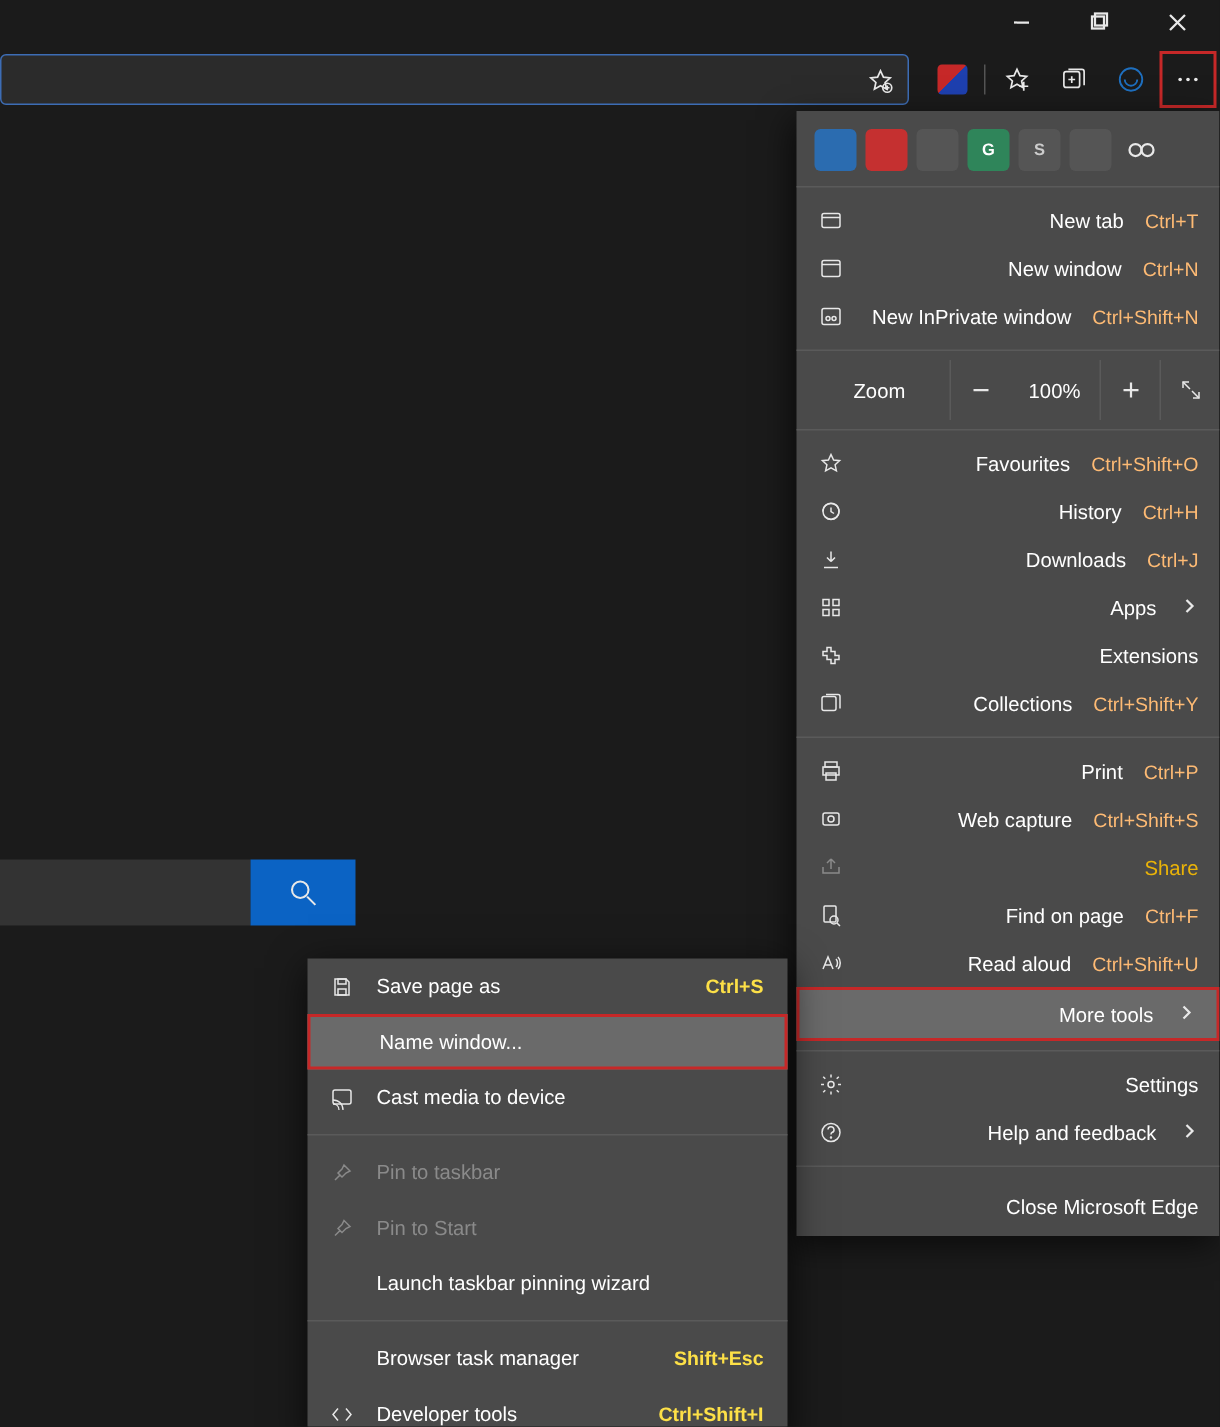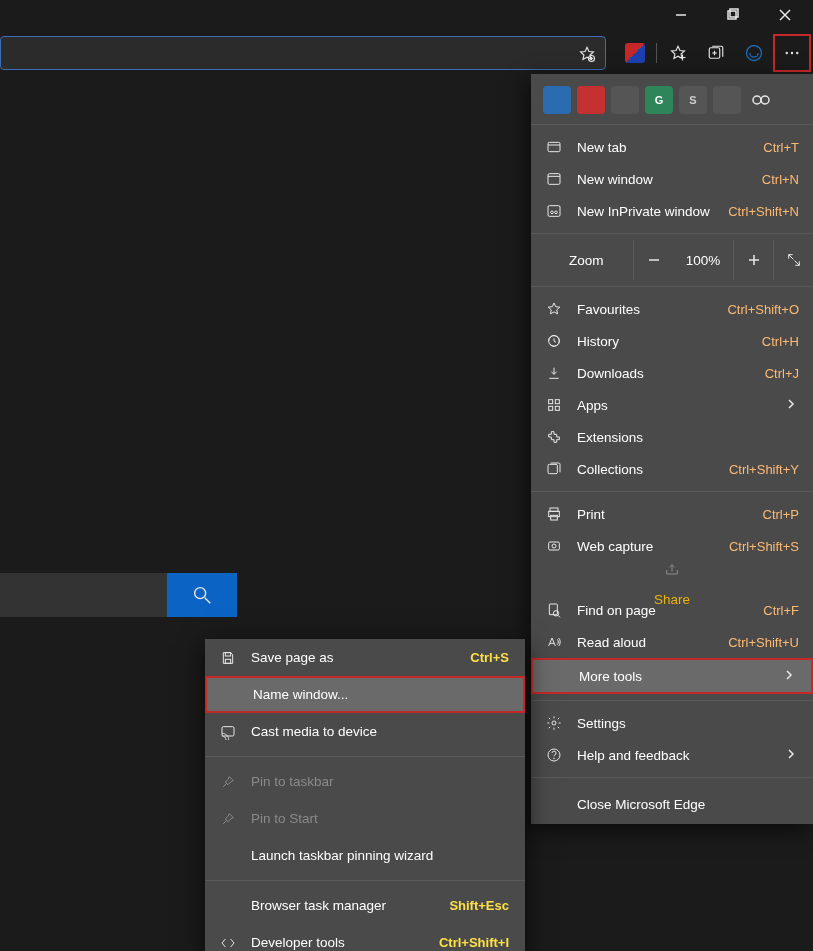--- a/index.html
+++ b/index.html
@@ -77,22 +77,23 @@
     width: 28px; height: 28px; border-radius: 4px;
     display:flex;align-items:center;justify-content:center;
     font-size:11px;font-weight:600;
   }
   .msep { height:1px; background:#5a5a5a; margin: 6px 0; }
   .mitem {
     display:flex; align-items:center;
     height: 32px; padding: 0 14px 0 14px;
     gap: 14px;
     color:#fff;
-  }
-  .mitem.dis { color:#eab308;flex-direction:column;}
+    text-align:right;
+  }
+  .mitem.dis { color:#eab308;}
   .micon { width:18px; display:flex; align-items:center; justify-content:center;}
   .mlabel { flex:1; white-space:nowrap;}
   .mshort { color:#fdba74; font-size:13px;}
   .mchev { width:14px;}
   .highlight-red { border:2px solid #c62828;}
   .zoomrow {
     display:flex; align-items:center; height:40px;justify-content:flex-end;
   }
   .zoomlabel { width: 100px; padding-left: 38px; }
   .zoomctrls { flex:1; display:flex; align-items:center; justify-content:flex-end; gap:0;}

